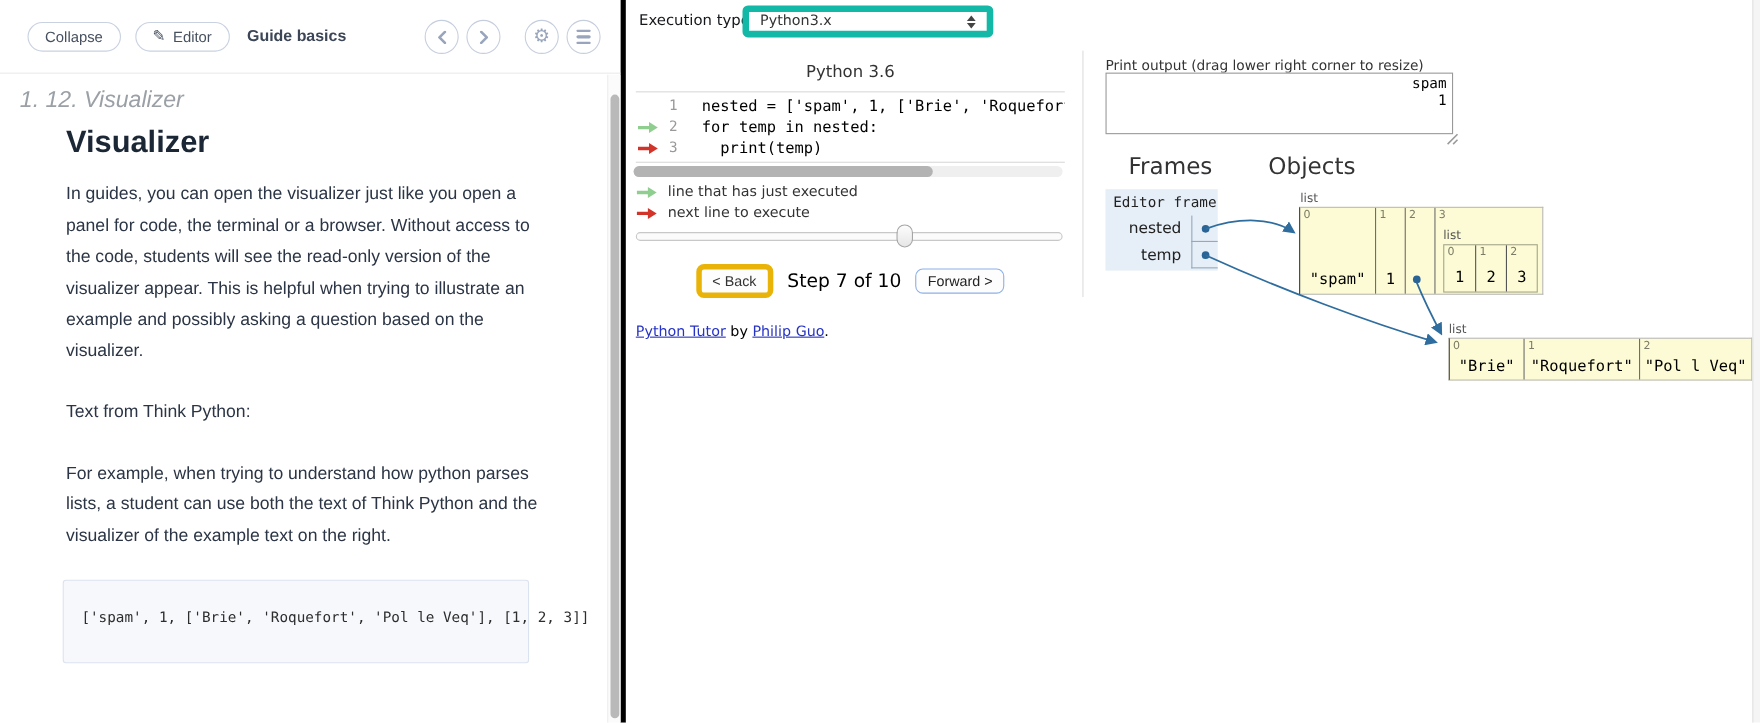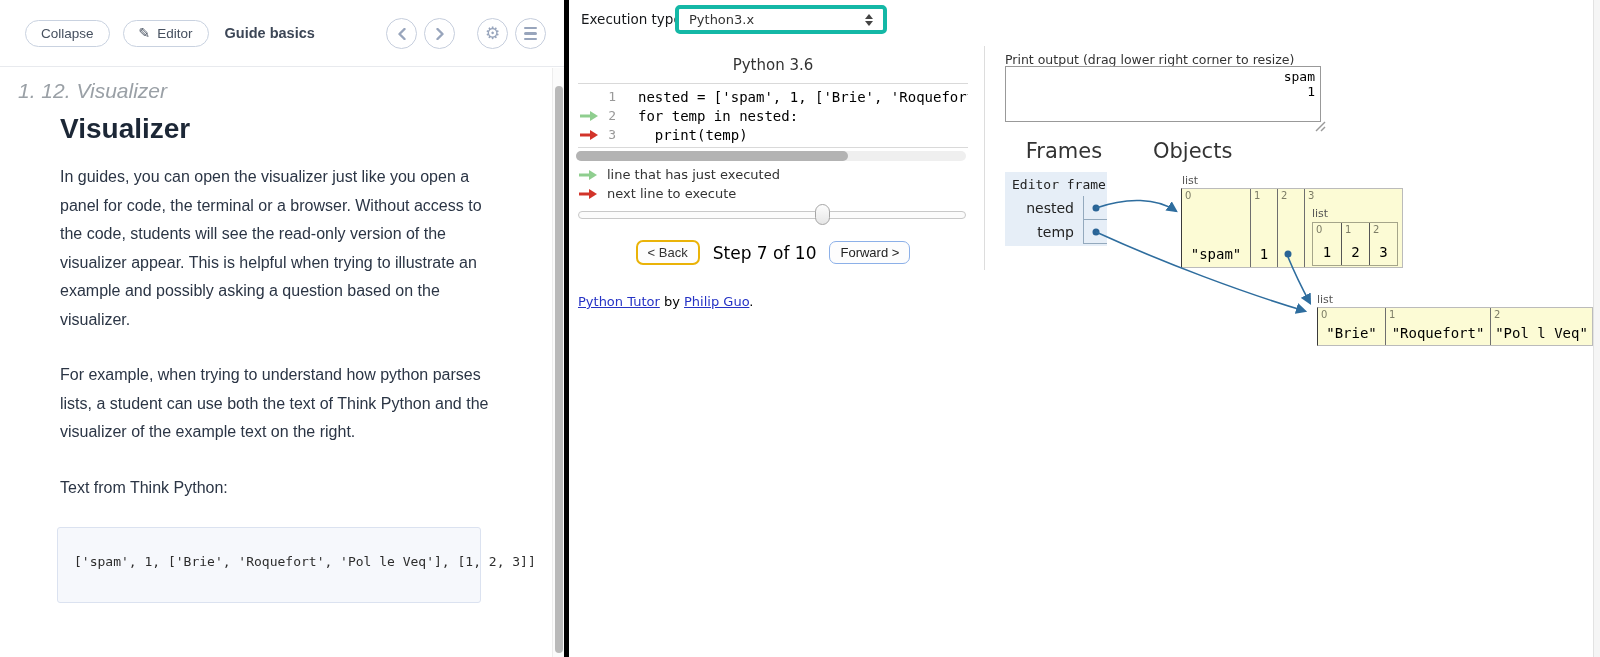--- a/index.html
+++ b/index.html
@@ -49,21 +49,21 @@
   .lp-scrollbar{position:absolute;top:68px;right:0;bottom:0;width:12px;background:#fbfbfb;border-left:1px solid #ededed;}
   .lp-scroll-thumb{position:absolute;left:2px;top:18px;bottom:4px;width:8px;background:#b9b9b9;border-radius:4px;}
 
   .divider{width:5px;height:657px;background:var(--divider-color,#000);flex:none;}
 
   
   .right-panel{position:relative;width:1031px;height:657px;background:#fff;flex:none;font-family:"DejaVu Sans",sans-serif;}
   .abs{position:absolute;}
 
   .exec-label{left:12px;top:11px;font-size:13.5px;color:#15171a;}
-  .exec-select{left:106px;top:5px;width:212px;height:29px;border:4px solid #14b8a6;border-radius:5px;background:#fff;display:flex;align-items:center;padding:0 10px;cursor:pointer;}
+  .exec-select{left:106px;top:5px;width:228px;height:29px;border:6px solid #14b8a6;border-radius:5px;background:#fff;display:flex;align-items:center;padding:0 10px;cursor:pointer;}
   .exec-select .val{font-size:13px;color:#333;}
   .spin{margin-left:auto;display:flex;flex-direction:column;gap:2px;align-items:center;}
   .tri-up{width:0;height:0;border-left:4px solid transparent;border-right:4px solid transparent;border-bottom:5px solid #444;}
   .tri-down{width:0;height:0;border-left:4px solid transparent;border-right:4px solid transparent;border-top:5px solid #444;}
 
   .code-title{left:9px;top:56px;width:390px;text-align:center;font-size:15px;color:#333;}
   .code-box{left:9px;top:83px;width:390px;border-top:1px solid #d9d9d9;border-bottom:1px solid #d9d9d9;padding:3px 0;overflow:hidden;}
   .code-row{display:flex;align-items:center;height:19px;}
   .code-gutter-arrow{width:24px;flex:none;display:flex;justify-content:flex-start;padding-left:1px;}
   .code-num{width:14px;flex:none;text-align:right;font-family:"DejaVu Sans Mono",monospace;font-size:13px;color:#999;}
@@ -74,21 +74,21 @@
 
   .legend-row{left:9px;display:flex;align-items:center;gap:9px;font-size:13px;color:#333;}
   .legend-row.r1{top:167px;}
   .legend-row.r2{top:186px;}
 
   .slider-track{left:9px;top:211px;width:388px;height:8px;background:#fbfbfb;border:1px solid #c8c8c8;border-radius:4px;cursor:pointer;}
   .slider-thumb{left:246px;top:204px;width:15px;height:21px;background:linear-gradient(#fdfdfd,#e6e6e6);border:1px solid #a5a5a5;border-radius:8px;cursor:pointer;}
 
   .controls{left:9px;top:240px;width:390px;display:flex;align-items:center;justify-content:center;gap:13px;}
   .step-btn{font-size:13px;padding:3px 10px;border-radius:7px;background:#fdfdfd;cursor:pointer;}
-  .step-btn.back{border:2px solid #eab308;color:#333;}
+  .step-btn.back{border:5px solid #eab308;color:#333;}
   .step-btn.fwd{border:1.5px solid #8cb0e8;color:#222;}
   .step-label{font-size:17px;color:#000;}
 
   .credit{left:9px;top:294px;font-size:13px;color:#000;}
   .credit a{color:var(--accent-link,#2633c5);text-decoration:underline;cursor:pointer;}
 
   .viz-divider{left:415px;top:46px;width:1px;height:224px;background:#ddd;}
 
   .po-label{left:436px;top:52px;font-size:12.5px;color:#333;}
   .po-textarea{left:436px;top:66px;width:316px;height:56px;border:1px solid #999;background:#fff;font-family:"DejaVu Sans Mono",monospace;font-size:13px;color:#000;padding:2px 5px;resize:none;overflow:hidden;text-align:right;}
@@ -164,22 +164,22 @@
               <span></span>
             </span>
         </button>
       </div>
     </header>
 
     <div class="lp-body">
       <div class="breadcrumb">1. 12. Visualizer</div>
       <h1 class="lp-heading">Visualizer</h1>
       <p class="lp-p">In guides, you can open the visualizer just like you open a panel for code, the terminal or a browser. Without access to the code, students will see the read-only version of the visualizer appear. This is helpful when trying to illustrate an example and possibly asking a question based on the visualizer.</p>
+      <p class="lp-p tight">Text from Think Python:</p>
       <p class="lp-p tight">For example, when trying to understand how python parses lists, a student can use both the text of Think Python and the visualizer of the example text on the right.</p>
-      <p class="lp-p tight">Text from Think Python:</p>
       <div class="lp-code">
         <code>['spam', 1, ['Brie', 'Roquefort', 'Pol le Veq'], [1, 2, 3]]</code>
         
       </div>
     </div>
 
     <div class="lp-scrollbar">
       <div class="lp-scroll-thumb"></div>
     </div>
   </section>

